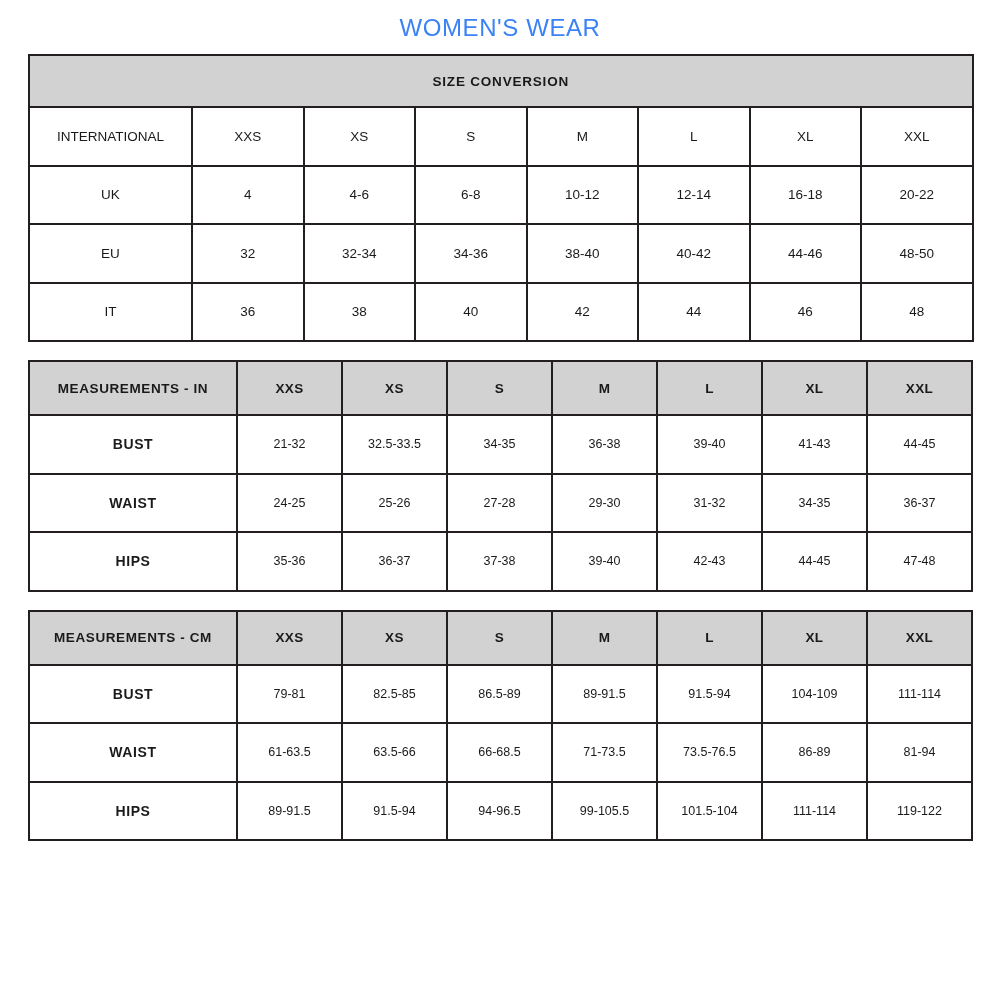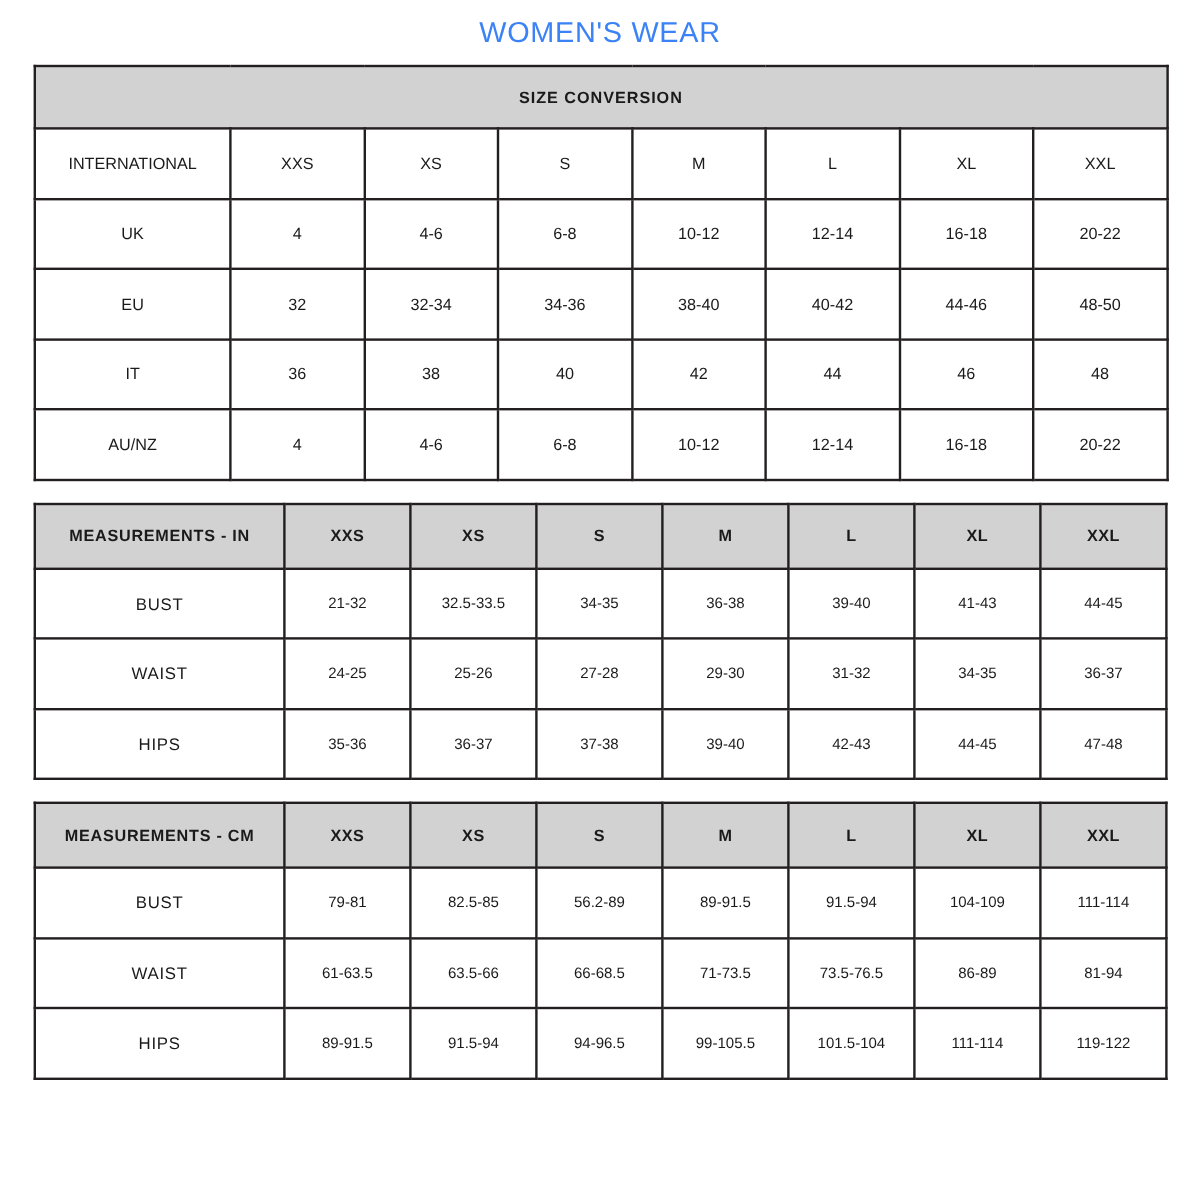--- a/index.html
+++ b/index.html
@@ -77,20 +77,21 @@
     text-align: center;
     letter-spacing: 0.6px;
   }
   .measure tbody td {
     height: 56.5px;
     font-size: 12.5px;
   }
   .measure tbody td.first {
     font-size: 14px;
     letter-spacing: 0.6px;
+    font-weight: bold;
   }
   .c-first { width: 163px; }
   .c-rest  { width: 111.5px; }
   .m-first { width: 208px; }
   .m-rest  { width: 105px; }
 </style>
 </head>
 <body>
 
 <div class="page">
@@ -146,30 +147,20 @@
       <tr class="body-row">
         <td class="rowlabel">IT</td>
         <td>36</td>
         <td>38</td>
         <td>40</td>
         <td>42</td>
         <td>44</td>
         <td>46</td>
         <td>48</td>
       </tr>
-      <tr class="body-row">
-        <td class="rowlabel">AU/NZ</td>
-        <td>4</td>
-        <td>4-6</td>
-        <td>6-8</td>
-        <td>10-12</td>
-        <td>12-14</td>
-        <td>16-18</td>
-        <td>20-22</td>
-      </tr>
     </tbody>
   </table>
 
   <table class="measure">
     <colgroup>
       <col class="m-first">
         <col class="m-rest">
         <col class="m-rest">
         <col class="m-rest">
       <col class="m-rest">
@@ -244,21 +235,21 @@
         <th>L</th>
         <th>XL</th>
         <th>XXL</th>
       </tr>
     </thead>
     <tbody>
       <tr>
         <td class="first">BUST</td>
         <td>79-81</td>
         <td>82.5-85</td>
-        <td>56.2-89</td>
+        <td>86.5-89</td>
         <td>89-91.5</td>
         <td>91.5-94</td>
         <td>104-109</td>
         <td>111-114</td>
       </tr>
       <tr>
         <td class="first">WAIST</td>
         <td>61-63.5</td>
         <td>63.5-66</td>
         <td>66-68.5</td>

